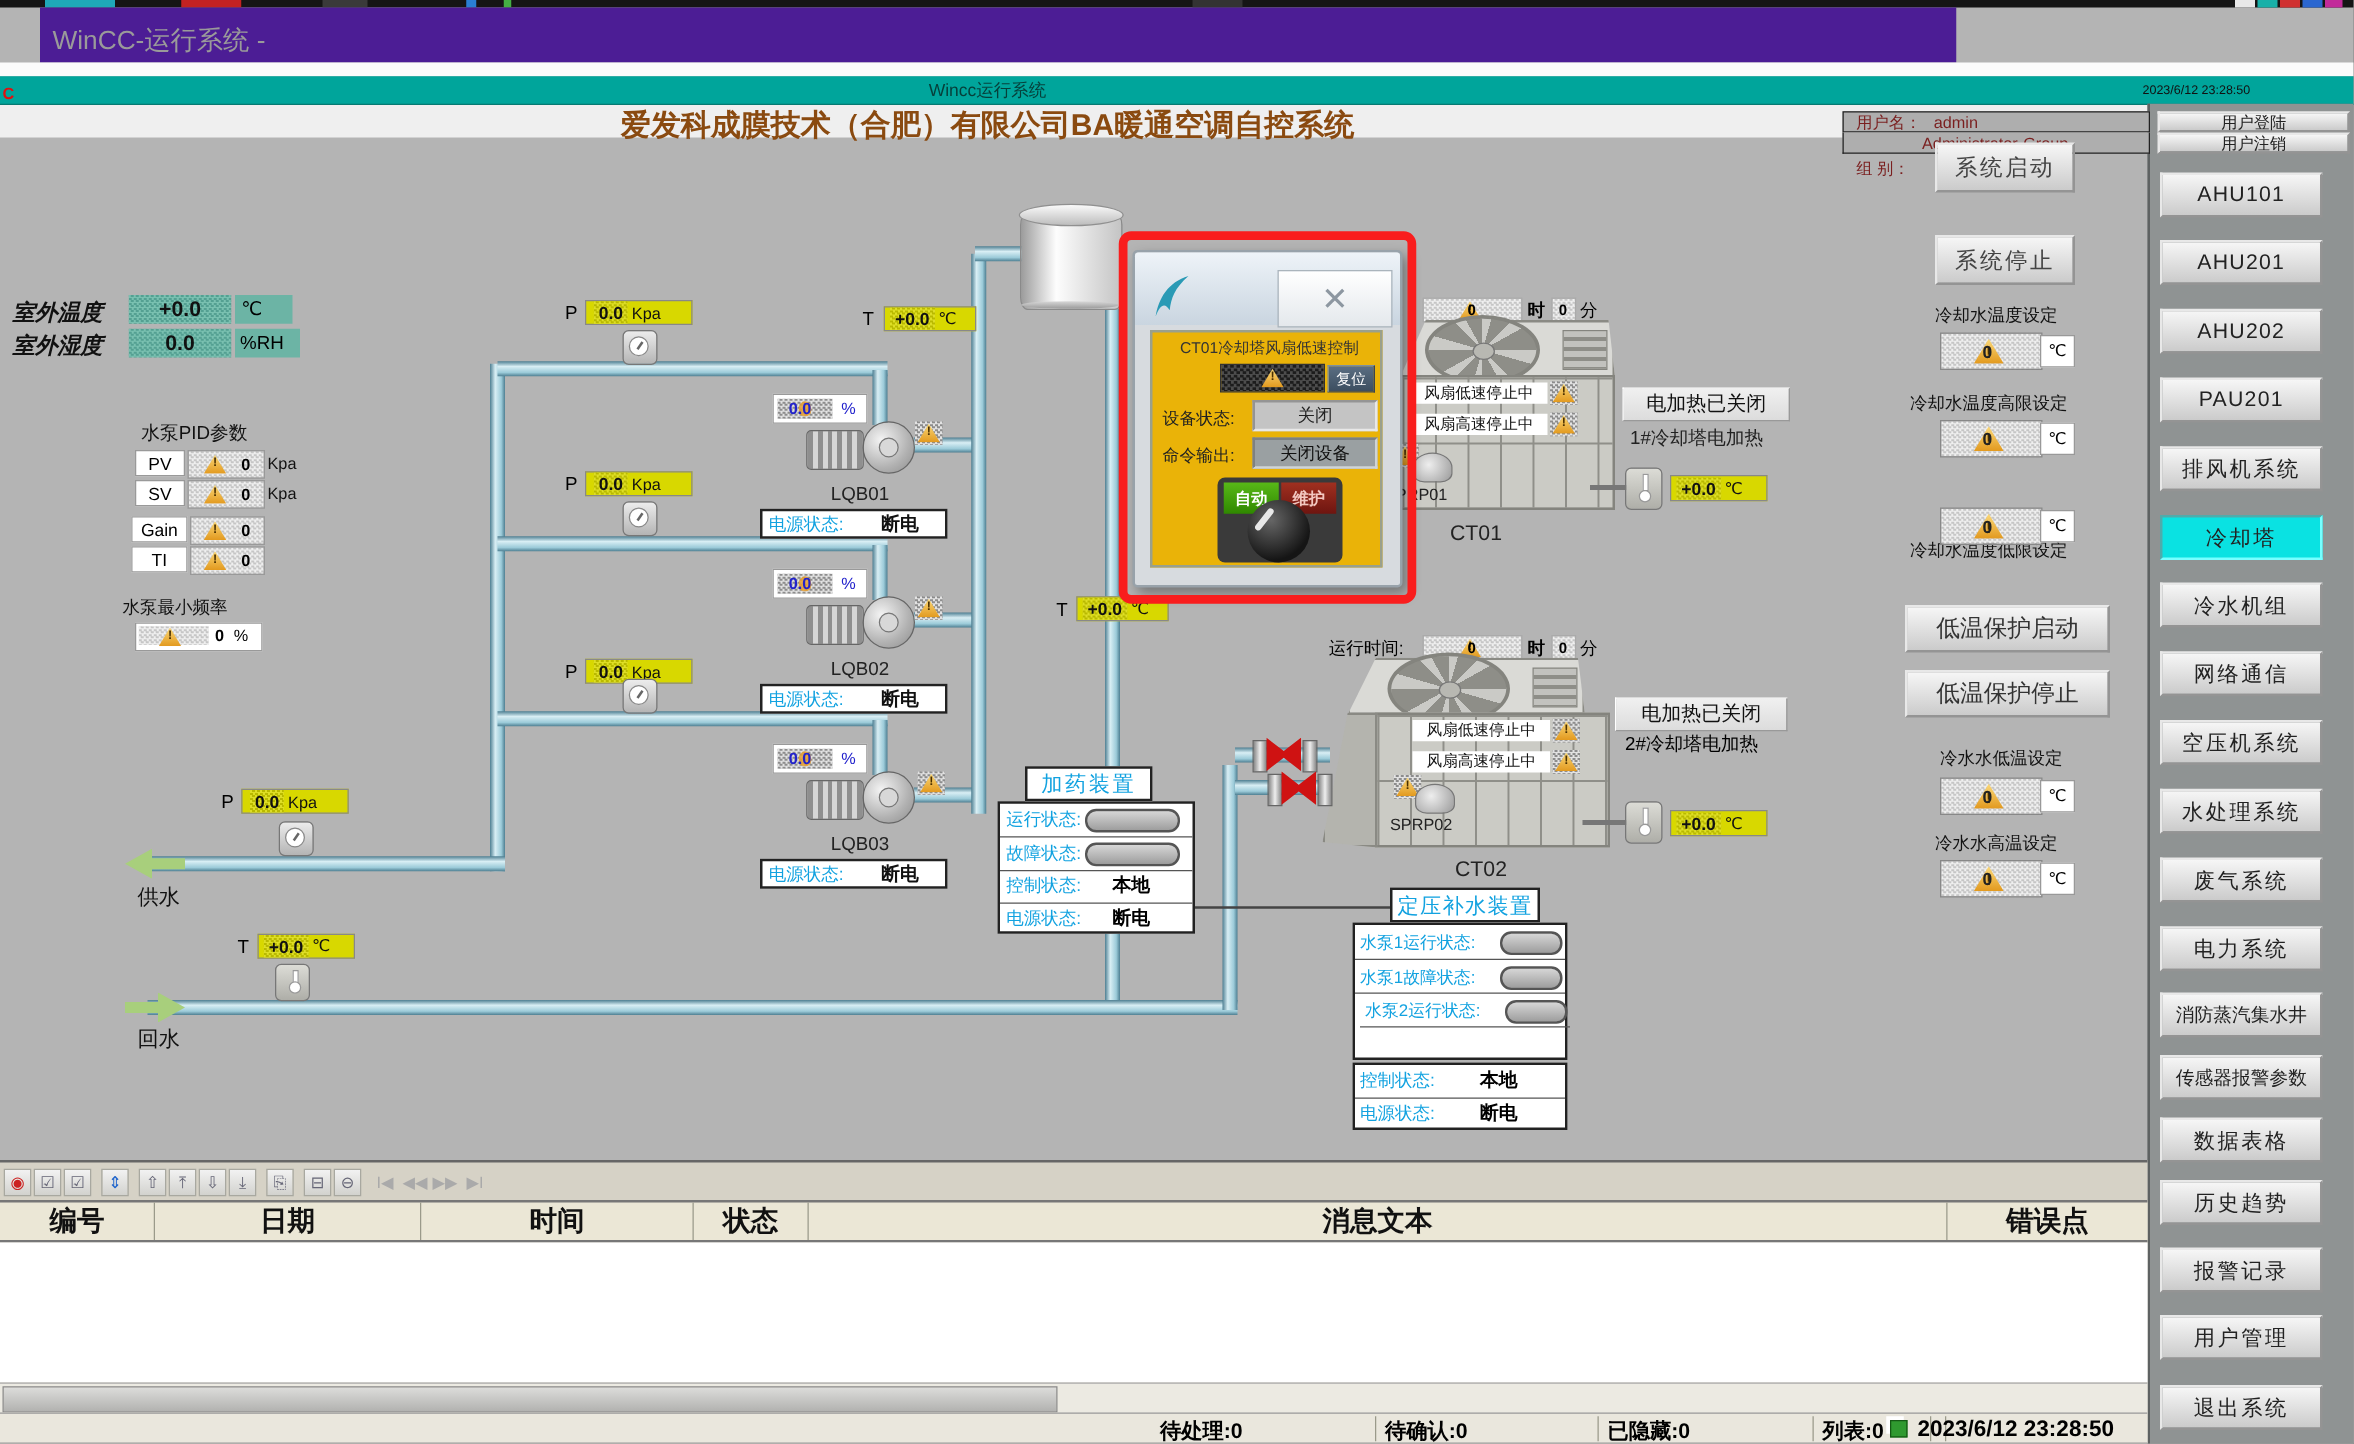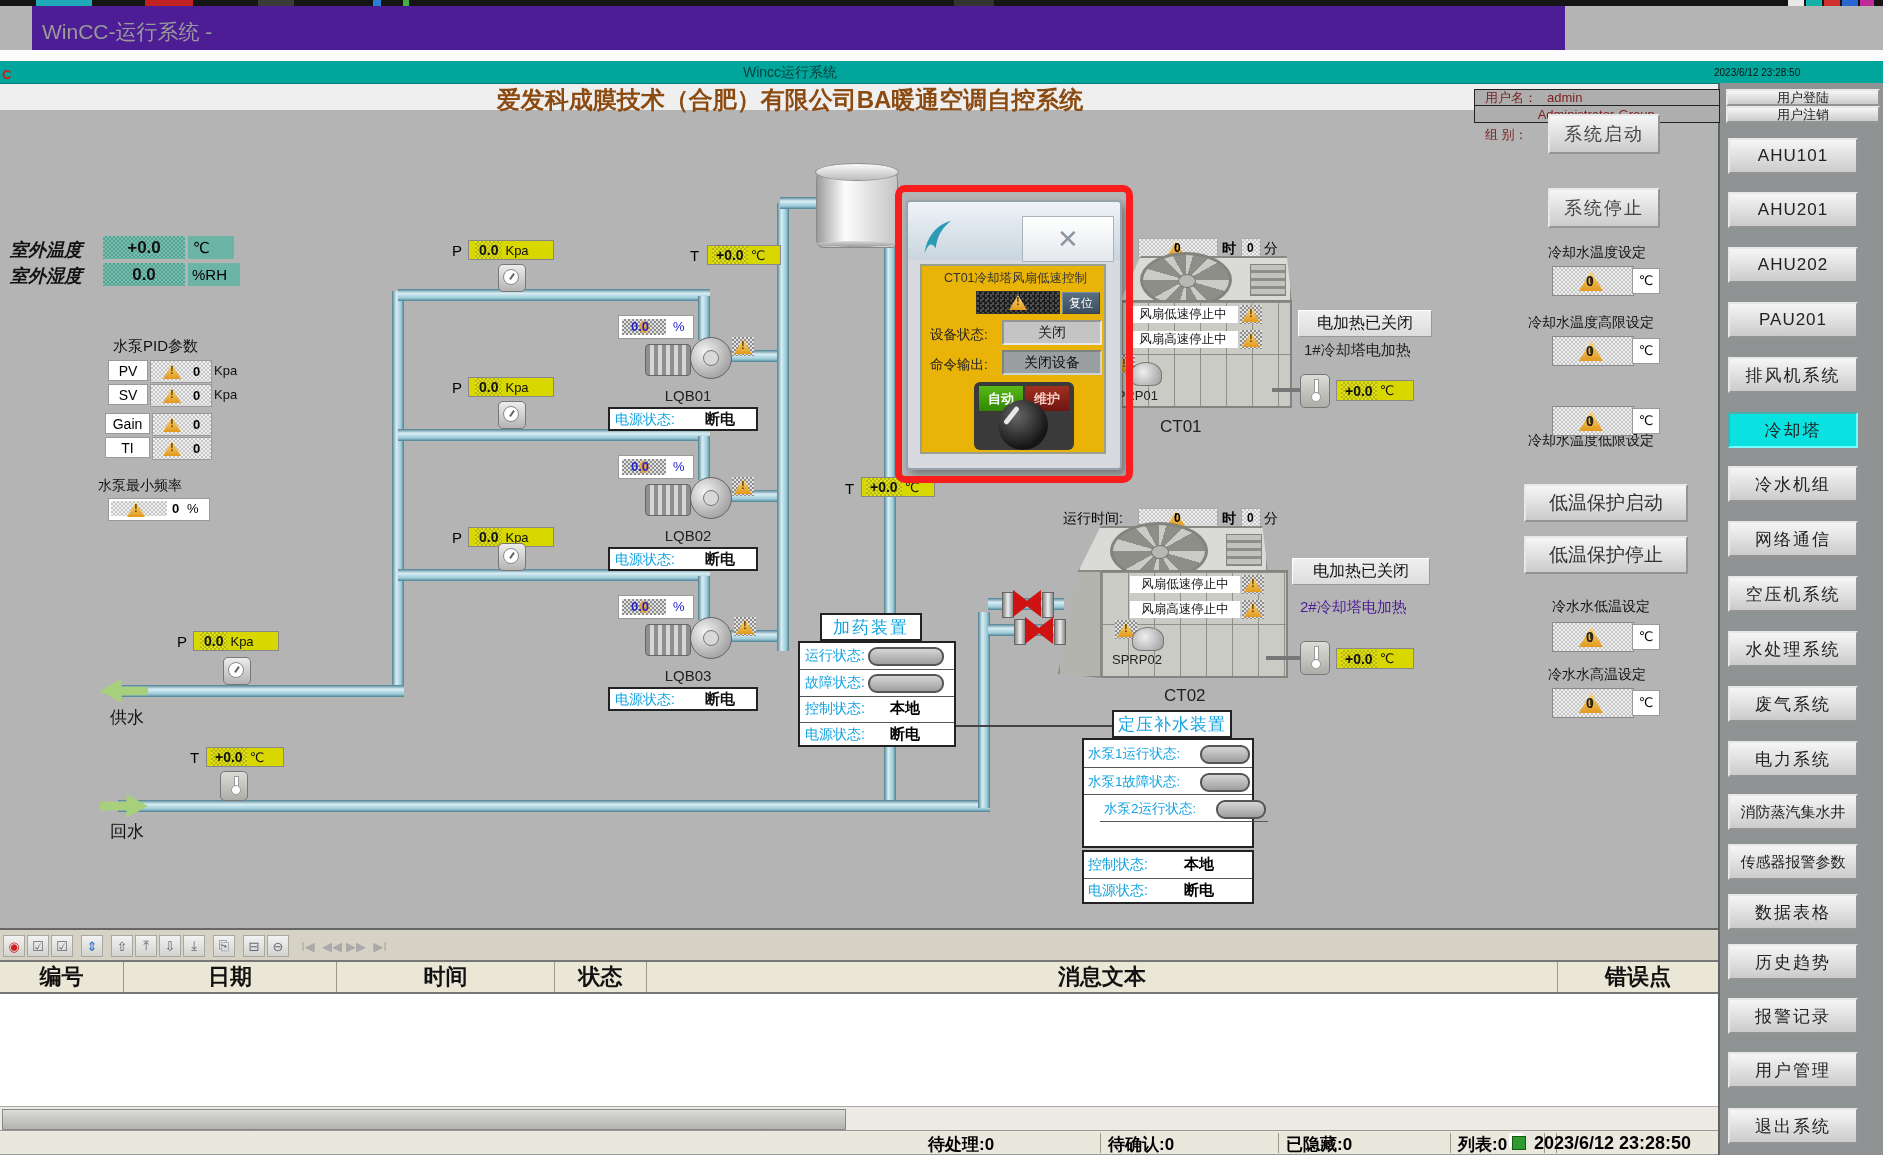--- a/index.html
+++ b/index.html
@@ -432,21 +432,21 @@
     </div>
   <div class="warnsq chkw" style="left:1115px;top:620px;">
       <span class="tri" style="left:2px;top:2px;"></span>
     </div>
   <div class="abs" style="left:1132px;top:627px;width:30px;height:22px;border-radius:50% 50% 30% 30%;background:radial-gradient(circle at 40% 40%,#eee,#9a9a9a);border:1px solid #777;"></div>
   <div class="abs txt" style="left:1112px;top:652px;font-size:13px;color:#222;">SPRP02</div>
   <div class="abs txt" style="left:1164px;top:686px;font-size:17px;color:#222;">CT02</div>
   <div class="abs" style="left:1292px;top:558px;width:136px;height:25px;background:linear-gradient(#f0f0f0,#dcdcdc);border:1px solid #999;border-top-color:#fff;border-left-color:#fff;display:flex;align-items:center;justify-content:center;">
     <span class="txt" style="font-size:16px;color:#111;">电加热已关闭</span>
   </div>
-  <div class="abs txt" style="left:1300px;top:598px;font-size:15px;color:#4c1d95;">2#冷却塔电加热</div>
+  <div class="abs txt" style="left:1300px;top:586px;font-size:15px;color:#000000;">2#冷却塔电加热</div>
   <div class="abs" style="left:1266px;top:656px;width:36px;height:4px;background:#777;"></div>
   <div class="thermo" style="left:1300px;top:641px;width:28px;height:32px;"></div>
   <div class="ybox" style="left:1336px;top:648px;width:78px;height:21px;">
     <span class="val chky txt" style="margin-left:4px;">+0.0</span>
     <span class="unit txt">℃</span>
   </div>
 
   <div class="flange" style="left:1002px;top:592px;width:10px;height:24px;"></div>
   <div class="valve" style="left:1013px;top:590px;width:28px;height:27px;"></div>
   <div class="flange" style="left:1042px;top:592px;width:10px;height:24px;"></div>
@@ -479,21 +479,21 @@
 
   <div class="abs statrow" style="left:1082px;top:738px;width:172px;height:110px;">
     <div class="abs" style="left:0;top:0;width:100%;height:27px;border-bottom:1px solid #555;">
       <span class="abs txt cyan" style="left:4px;top:5px;font-size:13.5px;">水泵1运行状态:</span>
       <span class="pill" style="left:116px;top:5px;width:46px;height:15px;"></span>
     </div>
     <div class="abs" style="left:0;top:28px;width:100%;height:26px;border-bottom:1px solid #555;">
       <span class="abs txt cyan" style="left:4px;top:5px;font-size:13.5px;">水泵1故障状态:</span>
       <span class="pill" style="left:116px;top:5px;width:46px;height:15px;"></span>
     </div>
-    <div class="abs" style="left:16px;top:55px;width:100%;height:26px;border-bottom:1px solid #555;text-align:center;">
+    <div class="abs" style="left:4px;top:55px;width:100%;height:26px;border-bottom:1px solid #555;text-align:center;">
       <span class="abs txt cyan" style="left:4px;top:5px;font-size:13.5px;">水泵2运行状态:</span>
       <span class="pill" style="left:116px;top:5px;width:46px;height:15px;"></span>
     </div>
     <div class="abs" style="left:0;top:82px;width:100%;height:24px;margin-top:25px;">
       <span class="abs txt cyan" style="left:4px;top:4px;font-size:13.5px;">水泵2故障状态:</span>
       <span class="pill" style="left:116px;top:4px;width:46px;height:15px;"></span>
     </div>
   </div>
   <div class="abs statrow" style="left:1082px;top:850px;width:172px;height:54px;">
     <div class="abs" style="left:0;top:0;width:100%;height:26px;border-bottom:1px solid #555;">

